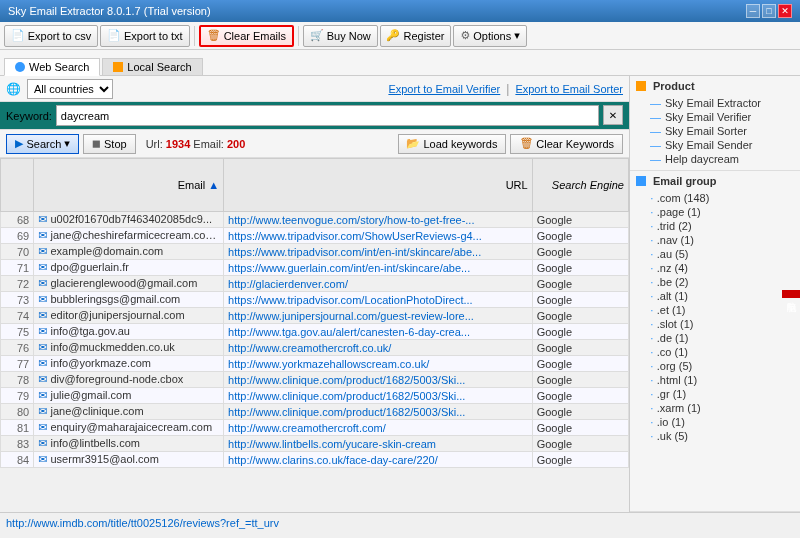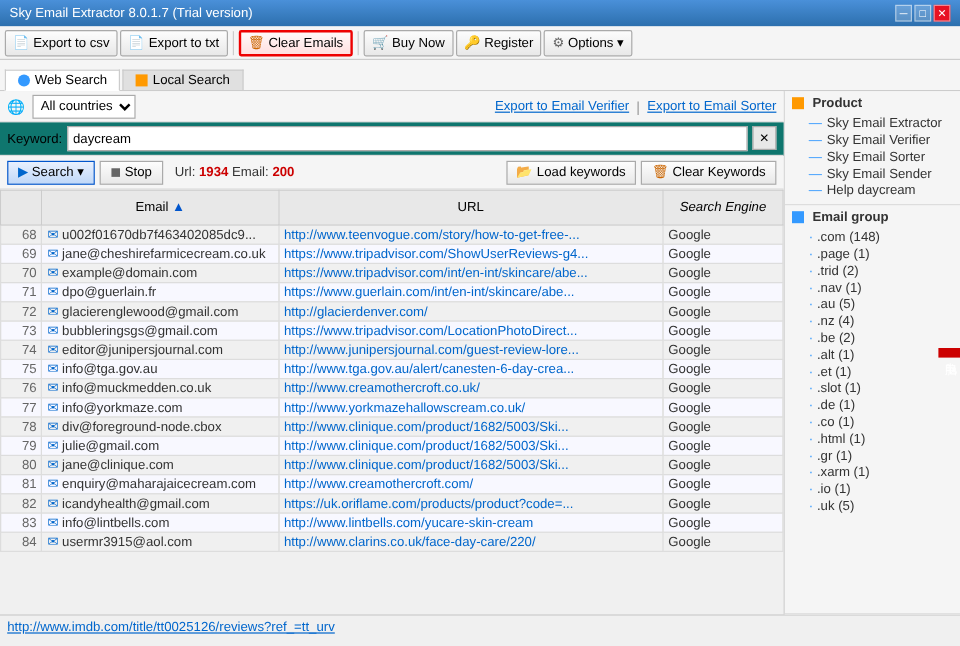--- a/index.html
+++ b/index.html
@@ -146,57 +146,57 @@
     }
     .action-btn.primary { border-color: #0055cc; background: linear-gradient(to bottom, #e8f0fe, #c0d8f8); }
     .status-text { font-size: 11px; color: #333; flex: 1; padding: 0 6px; }
 
     
     .table-container { flex: 1; overflow-y: auto; overflow-x: hidden; }
     table { width: 100%; border-collapse: collapse; font-size: 11px; }
     thead tr { background: #e8e8e8; }
     th {
       border: 1px solid #ccc;
-      padding: 8px 4px;
-      text-align: center;
+      padding: 20px 4px;
+      text-align: right;
       font-weight: normal;
       position: sticky;
       top: 0;
       background: #e8e8e8;
       white-space: nowrap;
     }
     td { border: 1px solid #ddd; padding: 1px 4px; white-space: nowrap; overflow: hidden; text-overflow: ellipsis; }
     tr:nth-child(even) { background: #f8f8ff; }
     .row-num { color: #666; text-align: right; width: 28px; }
     .email-cell { color: #333; max-width: 160px; }
     .url-cell { color: #0066cc; max-width: 260px; overflow: hidden; text-overflow: ellipsis; }
     .engine-cell { color: #333; width: 60px; }
     .sort-arrow { color: #0055cc; }
 
     
-    .right-panel { width: 146px; background: #f5f5f5; display: flex; flex-direction: column; overflow-y: auto; }
+    .right-panel { width: 170px; background: #f5f5f5; display: flex; flex-direction: column; overflow-y: auto; }
     .right-section { border-bottom: 1px solid #ddd; padding: 4px 6px; }
     .right-title { font-weight: bold; font-size: 11px; color: #333; display: flex; align-items: center; gap: 4px; margin-bottom: 4px; }
     .right-item { font-size: 11px; color: #333; padding: 1px 0 1px 14px; display: flex; align-items: center; gap: 4px; cursor: pointer; }
 
     
     .eg-item { font-size: 11px; color: #333; padding: 1px 0 1px 14px; cursor: pointer; }
 
     
     .status-bar {
       background: #f0f0f0;
       border-top: 1px solid #ccc;
       padding: 2px 6px;
       font-size: 11px;
       color: #333;
       height: 20px;
       display: flex;
       align-items: center;
     }
-    .status-bar a { color: #0066cc; text-decoration: underline; }
+    .status-bar a { color: #0066cc; }
 
     
     ::-webkit-scrollbar { width: 14px; }
     ::-webkit-scrollbar-track { background: #f0f0f0; }
     ::-webkit-scrollbar-thumb { background: #c0c0c0; border: 1px solid #aaa; }
 
     
     .orange-sq { width: 10px; height: 10px; background: #ff9900; display: inline-block; margin-right: 3px; }
     .blue-sq { width: 10px; height: 10px; background: #3399ff; display: inline-block; margin-right: 3px; }
 
@@ -420,28 +420,20 @@
   </tr>
             <tr>
     <td class="row-num">81</td>
     <td class="email-cell" title="enquiry@maharajaicecream.com">
       <span style="color:#0066cc;">✉ </span>enquiry@maharajaicecream.com
     </td>
     <td class="url-cell" title="http://www.maharajaicecream.com/">http://www.creamothercroft.com/</td>
     <td class="engine-cell">Google</td>
   </tr>
             <tr>
-    <td class="row-num">82</td>
-    <td class="email-cell" title="icandyhealth@gmail.com">
-      <span style="color:#0066cc;">✉ </span>icandyhealth@gmail.com
-    </td>
-    <td class="url-cell" title="https://uk.oriflame.com/products/product?code=...">https://uk.oriflame.com/products/product?code=...</td>
-    <td class="engine-cell">Google</td>
-  </tr>
-            <tr>
     <td class="row-num">83</td>
     <td class="email-cell" title="info@lintbells.com">
       <span style="color:#0066cc;">✉ </span>info@lintbells.com
     </td>
     <td class="url-cell" title="http://www.lintbells.com/yucare-skin-cream">http://www.lintbells.com/yucare-skin-cream</td>
     <td class="engine-cell">Google</td>
   </tr>
             <tr>
     <td class="row-num">84</td>
     <td class="email-cell" title="usermr3915@aol.com">
@@ -495,20 +487,21 @@
           <div class="eg-item"><span style="color:#3399ff;">· </span>.trid (2)</div>
           <div class="eg-item"><span style="color:#3399ff;">· </span>.nav (1)</div>
           <div class="eg-item"><span style="color:#3399ff;">· </span>.au (5)</div>
           <div class="eg-item"><span style="color:#3399ff;">· </span>.nz (4)</div>
           <div class="eg-item"><span style="color:#3399ff;">· </span>.be (2)</div>
           <div class="eg-item"><span style="color:#3399ff;">· </span>.alt (1)</div>
           <div class="eg-item"><span style="color:#3399ff;">· </span>.et (1)</div>
           <div class="eg-item"><span style="color:#3399ff;">· </span>.slot (1)</div>
           <div class="eg-item"><span style="color:#3399ff;">· </span>.de (1)</div>
           <div class="eg-item"><span style="color:#3399ff;">· </span>.co (1)</div>
+          <div class="eg-item"><span style="color:#3399ff;">· </span>.org (5)</div>
           <div class="eg-item"><span style="color:#3399ff;">· </span>.html (1)</div>
           <div class="eg-item"><span style="color:#3399ff;">· </span>.gr (1)</div>
           <div class="eg-item"><span style="color:#3399ff;">· </span>.xarm (1)</div>
           <div class="eg-item"><span style="color:#3399ff;">· </span>.io (1)</div>
           <div class="eg-item"><span style="color:#3399ff;">· </span>.uk (5)</div>
         </div>
     </div>
 
     <div style="position:absolute; right:0; top:50%; transform:translateY(-50%); background:#cc0000; color:white; font-size:10px; padding:4px 2px; writing-mode:vertical-rl; cursor:pointer;">电脑</div>
   </div>

